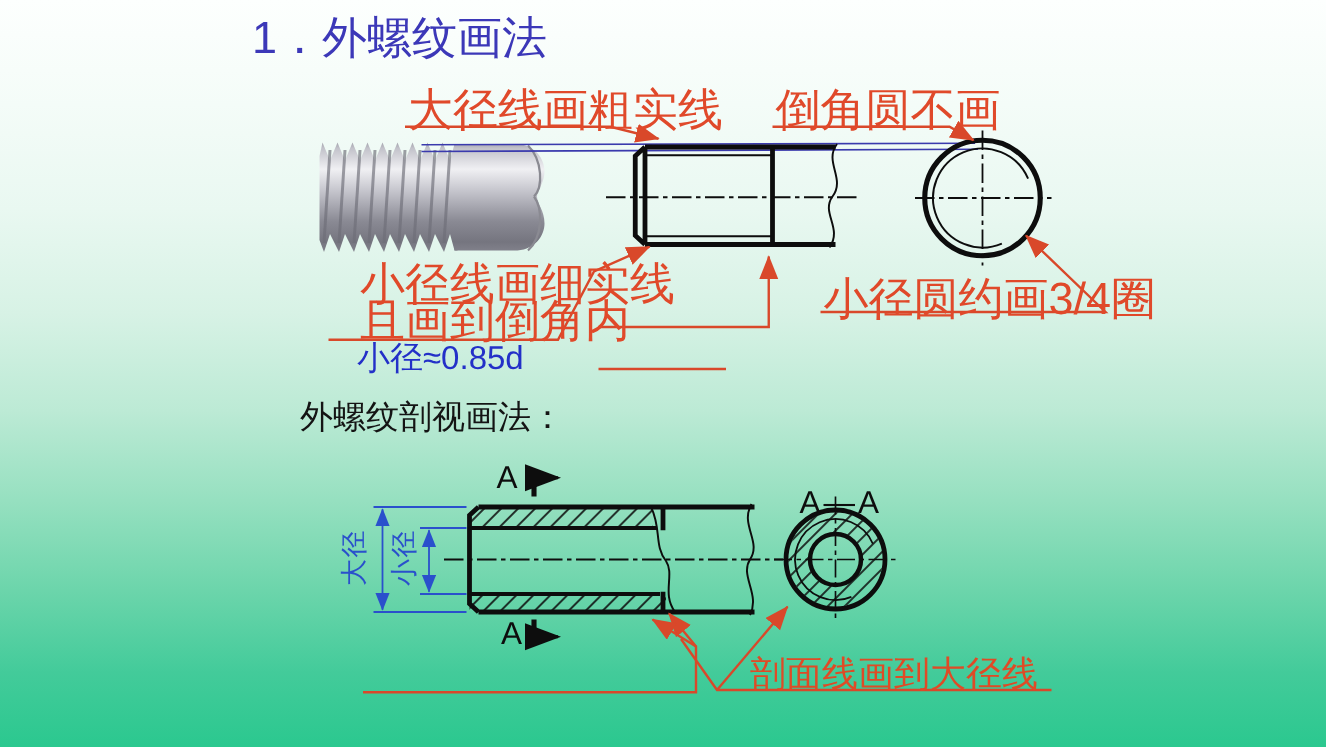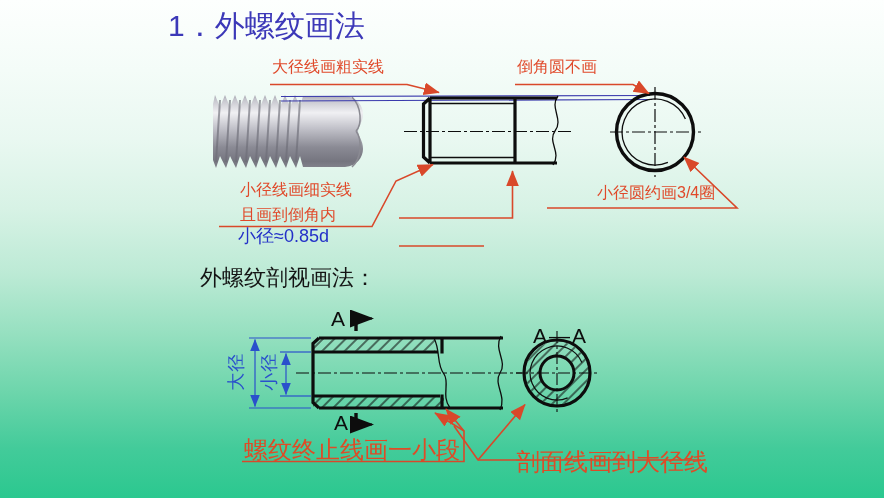--- a/index.html
+++ b/index.html
@@ -8,23 +8,23 @@
     width:884px;height:498px;
     overflow:hidden;
     background:linear-gradient(180deg,
       #fdfffe 0%, #f4fcf8 14%, #e9f8f1 28%, #d7f2e5 42%,
       #bcead5 55%, #96e0c0 67%, #6cd5ab 79%, #43cb9a 90%, #2bc88f 100%);
     font-family:Liberation Sans, sans-serif;
   }
   .lbl{position:absolute;white-space:nowrap;line-height:1.08;}
   .title{font-size:30px;color:#3c38b8;}
   .heading2{font-size:22px;color:#141414;}
-  .red{color:#e0492a;font-size:16px;}
+  .red{color:#e0492a;font-size:30px;}
   .red24{color:#df4b26;font-size:24px;}
-  .blue-formula{color:#2330c8;font-size:18px;}
+  .blue-formula{color:#2330c8;font-size:22px;}
   .dim-label{color:#2a50cc;font-size:18px;letter-spacing:1px;}
   .marker-a{color:#0d0d0d;font-size:21px;}
   .section-title{color:#0d0d0d;font-size:21px;letter-spacing:2px;}
   .two-line{line-height:25px;}
   .vert{transform:rotate(-90deg);transform-origin:center center;}
   svg{position:absolute;left:0;top:0;}
 </style>
 </head>
 <body>
 
@@ -155,27 +155,26 @@
 
   <div class="lbl red two-line" style="left:221px;top:177px;margin-left:19px;">
     <div>小径线画细实线</div>
     <div>且画到倒角内</div>
   </div>
   <div class="lbl blue-formula" style="left:238px;top:227px;">小径≈0.85d</div>
 
   <div class="lbl red" style="left:400px;top:194px;line-height:27px;">
   </div>
 
-  <div class="lbl red" style="left:549px;top:184px;margin-left:48px;">小径圆约画3/4圈</div>
+  <div class="lbl red" style="left:549px;top:184px;">小径圆约画3/4圈</div>
 
   <div class="lbl heading2" style="left:200px;top:266px;">外螺纹剖视画法：</div>
 
   <div class="lbl marker-a" style="left:331px;top:308px;">A</div>
   <div class="lbl marker-a" style="left:334px;top:412px;">A</div>
   <div class="lbl section-title" style="left:533px;top:309px;margin-top:16px;">A—A</div>
 
   <div class="lbl dim-label vert" style="left:217px;top:362px;width:40px;text-align:center;">大径</div>
   <div class="lbl dim-label vert" style="left:250px;top:362px;width:40px;text-align:center;">小径</div>
 
-  <div class="lbl red24" style="left:244px;top:437px;">螺纹终止线画一小段</div>
-  <div class="lbl red24" style="left:500px;top:449px;margin-left:16px;">剖面线画到大径线</div>
+  <div class="lbl red24" style="left:500px;top:437px;">剖面线画到大径线</div>
 
 </div>
 
 </body></html>

